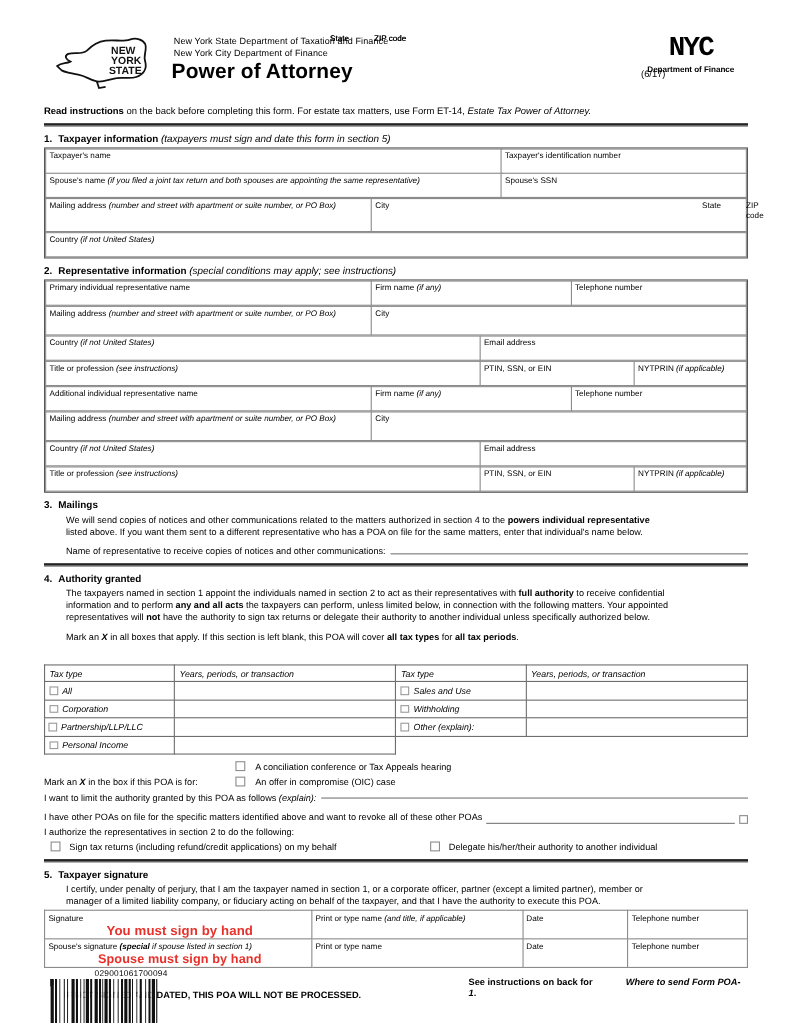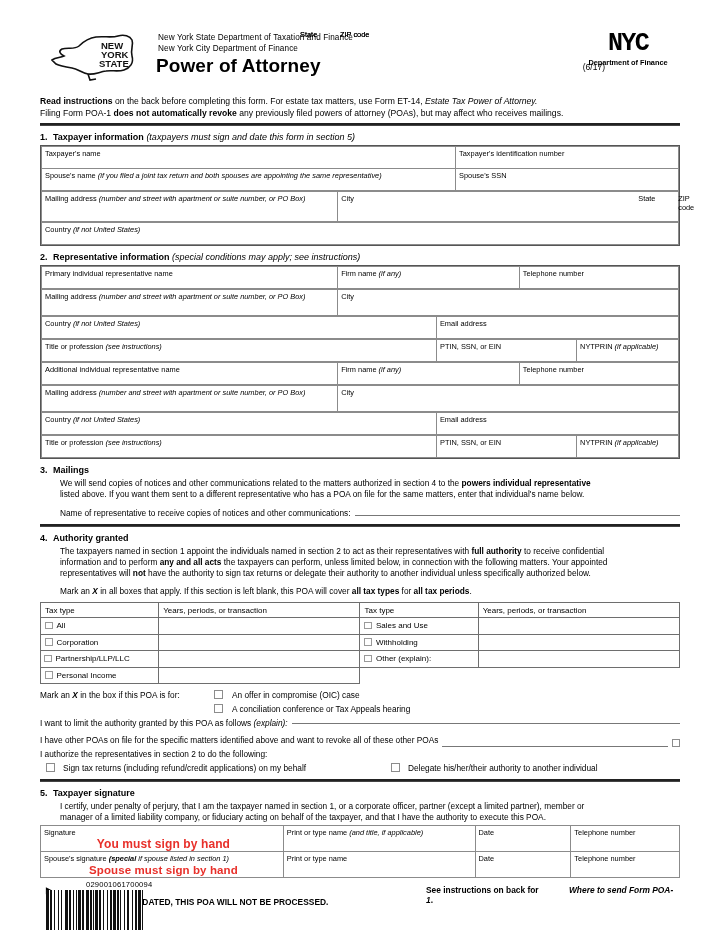--- a/index.html
+++ b/index.html
@@ -39,21 +39,21 @@
   
   table.f { border-collapse:collapse; width:100%; table-layout:fixed; }
   table.f td { border:0.8px solid #8b8b8b; vertical-align:top;
                font-size:7.4px; padding:1.5px 0 0 3px; line-height:9px; height:22px; }
   table.f td i { font-style:italic; }
   .outerbox { border:1.6px solid #555; }
   .lbl { display:block; }
   .inline-pair { position:relative; }
 
   
-  table.tax { border-collapse:collapse; width:100%; table-layout:fixed; margin-top:5px; }
+  table.tax { border-collapse:collapse; width:100%; table-layout:fixed; margin-top:19px;font-style:italic; }
   table.tax td, table.tax th { border:0.8px solid #6e6e6e; font-size:8px; text-align:left;
      padding:1px 0 1px 4px; height:16.5px; font-weight:normal; line-height:11px; }
   table.tax th { font-weight:normal; height:15px; }
   .cb { display:inline-block; width:7.5px; height:7.5px; border:0.9px solid #9a9a9a; background:#fff;
         vertical-align:-1px; margin-right:4px; }
   .cbw { display:inline-block; width:8.5px; height:8.5px; border:1px solid #8c8c8c; background:#fff; vertical-align:-1px; }
 
   
   .mk { font-size:8.3px; line-height:14px; }
   .mk i { font-style:italic; }
@@ -106,21 +106,20 @@
     <div class="poa-rev">(6/17)</div>
 
     <div class="nyc-logo">
       <div class="nyc-word">NYC</div>
       <div class="nyc-sub">Department of Finance</div>
     </div>
   </div>
 
   <div class="read-instr">
     <div><b>Read instructions</b><span> on the back before completing this form. For estate tax matters, use Form ET-14, </span><i>Estate Tax Power of Attorney.</i></div>
-    <div><span>Filing Form POA-1 </span><b>does not automatically revoke</b><span> any previously filed powers of attorney (POAs), but may affect who receives mailings.</span></div>
   </div>
   <div class="rule-dbl"></div>
 
   <div class="sec-head">
     <span class="num">1.</span><span>Taxpayer information</span> <i>(taxpayers must sign and date this form in section 5)</i>
   </div>
 
   <div class="outerbox">
   <table class="f">
     <colgroup>
@@ -352,27 +351,27 @@
       <td><span class="cb"></span><span>Personal Income</span></td>
       <td></td>
       <td style="border-left:0;border-bottom:0;border-right:0"></td>
       <td style="border:0"></td>
     </tr>
   </tbody>
     </table>
 
   <div class="mk" style="margin-top:4px">
     <div style="position:relative;height:14px">
+      <span class="cbw" style="position:absolute;left:174px;top:2px"></span>
+      <span style="position:absolute;left:192px;top:0">A conciliation conference or Tax Appeals hearing</span>
+    </div>
+    <div style="position:relative;height:14px">
       <span style="position:absolute;left:0;top:0"><span>Mark an </span><b><i>X</i></b><span> in the box if this POA is for:</span></span>
       <span class="cbw" style="position:absolute;left:174px;top:2px"></span>
       <span style="position:absolute;left:192px;top:0">An offer in compromise (OIC) case</span>
-    </div>
-    <div style="position:relative;height:14px">
-      <span class="cbw" style="position:absolute;left:174px;top:2px"></span>
-      <span style="position:absolute;left:192px;top:0">A conciliation conference or Tax Appeals hearing</span>
     </div>
 
     <div style="display:flex;height:15px">
       <span style="white-space:nowrap"><span>I want to limit the authority granted by this POA as follows </span><i>(explain):</i></span>
       <span class="bline"></span>
     </div>
 
     <div style="display:flex;align-items:flex-end;height:16px">
       <span style="white-space:nowrap">I have other POAs on file for the specific matters identified above and want to revoke all of these other POAs</span>
       <span class="bline" style="margin-right:4px"></span>

